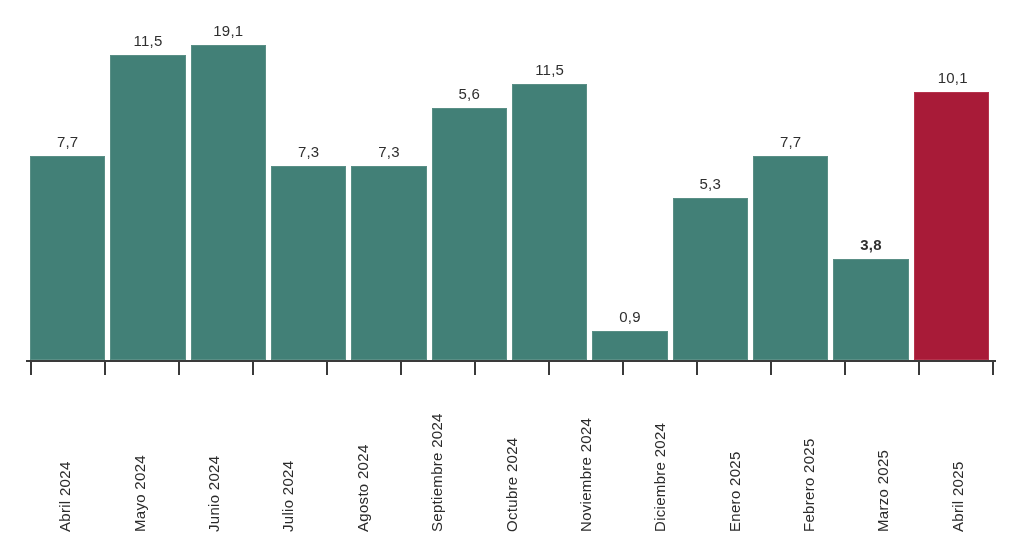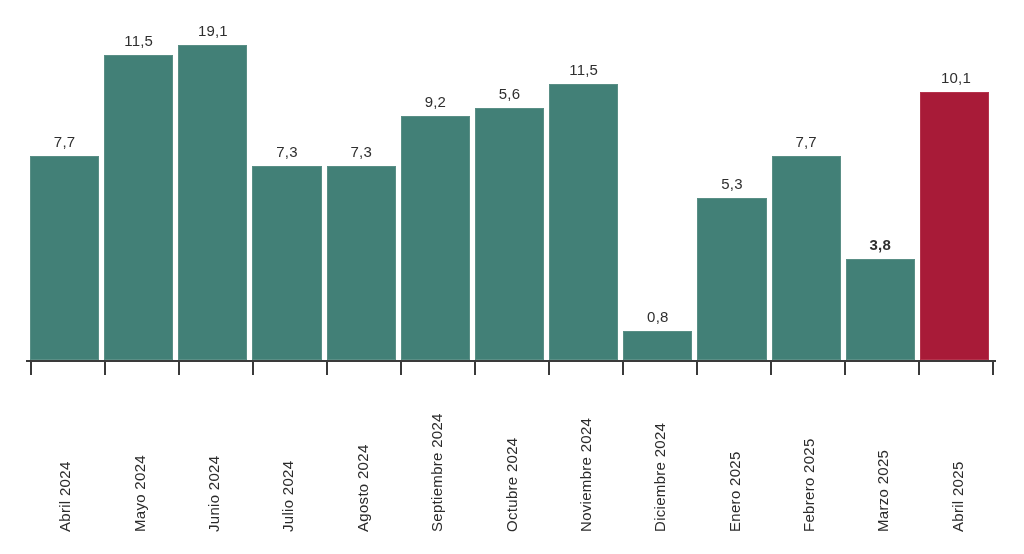--- a/index.html
+++ b/index.html
@@ -164,37 +164,33 @@
       <div class="bar-slot">
         <div class="bar-value" style="bottom: 200px;">7,3</div>
         <div class="bar-rect" style="height: 194px; background: rgb(66, 128, 119);"></div>
       </div>
 
       <div class="bar-slot">
         <div class="bar-value" style="bottom: 200px;">7,3</div>
         <div class="bar-rect" style="height: 194px; background: rgb(66, 128, 119);"></div>
       </div>
 
-      <div class="bar-slot">
-        <div class="bar-value" style="bottom: 250px;">9,2</div>
-        <div class="bar-rect" style="height: 244px; background: rgb(66, 128, 119);"></div>
-      </div>
 
       <div class="bar-slot">
         <div class="bar-value" style="bottom: 258px;">5,6</div>
         <div class="bar-rect" style="height: 252px; background: rgb(66, 128, 119);"></div>
       </div>
 
       <div class="bar-slot">
         <div class="bar-value" style="bottom: 282px;">11,5</div>
         <div class="bar-rect" style="height: 276px; background: rgb(66, 128, 119);"></div>
       </div>
 
       <div class="bar-slot">
-        <div class="bar-value" style="bottom: 35px;">0,8</div>
+        <div class="bar-value" style="bottom: 35px;">0,9</div>
         <div class="bar-rect" style="height: 29px; background: rgb(66, 128, 119);"></div>
       </div>
 
       <div class="bar-slot">
         <div class="bar-value" style="bottom: 168px;">5,3</div>
         <div class="bar-rect" style="height: 162px; background: rgb(66, 128, 119);"></div>
       </div>
 
       <div class="bar-slot">
         <div class="bar-value" style="bottom: 210px;">7,7</div>

